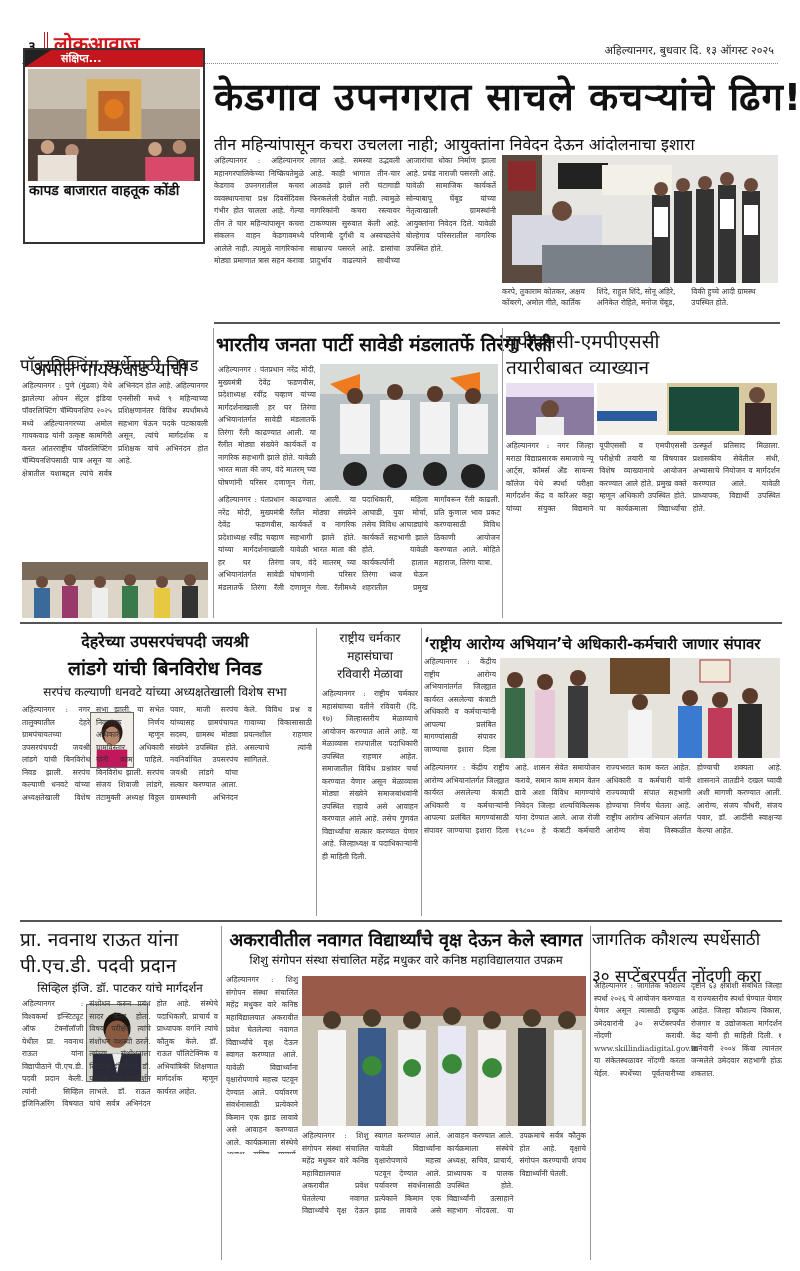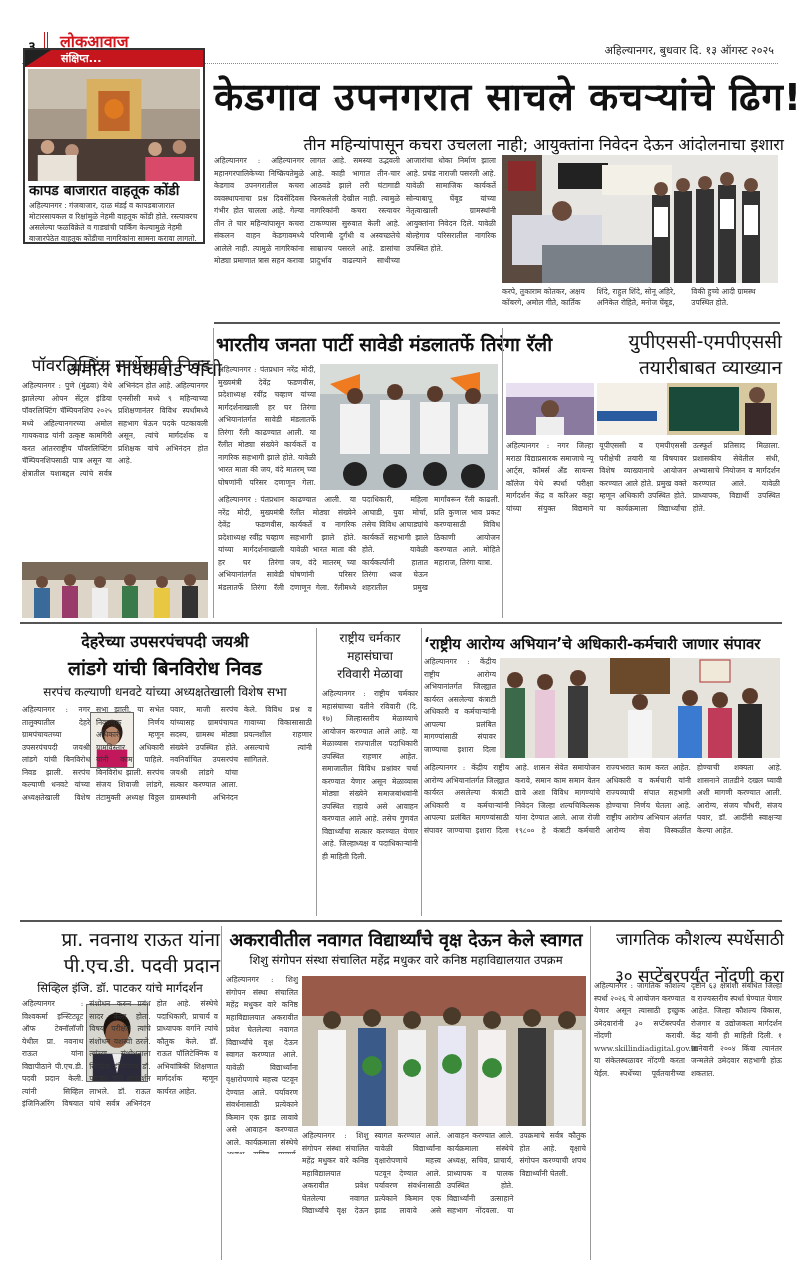--- a/index.html
+++ b/index.html
@@ -1,38 +1,38 @@
 <!DOCTYPE html>
 <html><head>
 <meta charset="utf-8">
 <style>
   * { box-sizing: border-box; margin: 0; padding: 0; }
   html, body { width: 800px; height: 1271px; background: #fff; overflow: hidden; }
   body { font-family: "DejaVu Sans", sans-serif; color: #111; position: relative; }
   .abs { position: absolute; }
   .masthead-num { left: 28px; top: 36px; font-size: 15px; font-weight: bold; }
   .masthead-bar { left: 44px; top: 32px; width: 4px; height: 26px; border-left: 1px solid #c4161c; border-right: 1px solid #c4161c; }
-  .masthead-logo { left: 60px; top: 30px; font-size: 16px; font-weight: bold; color: #d4161c; font-family: Liberation Serif, serif; }
+  .masthead-logo { left: 54px; top: 30px; font-size: 20px; font-weight: bold; color: #d4161c; font-family: Liberation Serif, serif; }
   .masthead-date { right: 26px; top: 42px; font-size: 11px; color: #222; }
   .dotline { left: 22px; right: 22px; top: 63px; border-top: 1px dotted #888; }
   .hr { height: 2px; background: #555; }
   .vr { width: 1px; background: #999; }
   .body-text { font-size: 7.5px; line-height: 12.5px; color: #333; text-align: justify; overflow: hidden; font-family: "DejaVu Serif", serif; }
   .cols2 { column-count: 2; column-gap: 6px; }
   .cols3 { column-count: 3; column-gap: 6px; }
   .cols4 { column-count: 4; column-gap: 6px; }
   .photo { overflow: hidden; }
   .photo svg { width: 100%; height: 100%; display: block; }
   .sankshipt-box { left: 23px; top: 48px; width: 182px; height: 196px; border: 2px solid #333; }
   .sankshipt-head { height: 17px; background: #c4161c; color: #fff; font-size: 11px; font-weight: bold; padding-left: 36px; line-height: 17px; position: relative; }
   .sankshipt-head::before { content: ""; position: absolute; left: 0; top: 0; border-left: 26px solid #222; border-bottom: 17px solid transparent; }
   .caption { font-size: 7.5px; line-height: 11px; color: #333; }
   .h-huge { font-size: 38px; font-weight: bold; letter-spacing: 1px; line-height: 46px; white-space: nowrap; }
   .h-big { font-size: 21px; font-weight: bold; line-height: 28px; white-space: nowrap; }
-  .h-med { font-size: 19px; line-height: 26px; white-space: nowrap; text-align: right; }
+  .h-med { font-size: 19px; line-height: 26px; white-space: nowrap; text-align: left; }
   .h-small { font-size: 12px; line-height: 17px; white-space: nowrap; text-align: center; }
   .portrait { border: 1px solid #666; }
 </style>
 </head>
 <body>
 
 <div class="abs masthead-num">३</div>
 <div class="abs masthead-bar"></div>
 <div class="abs masthead-logo">लोकआवाज</div>
 <div class="abs masthead-date">अहिल्यानगर, बुधवार दि. १३ ऑगस्ट २०२५</div>
@@ -50,21 +50,20 @@
       <rect x="0" y="70" width="176" height="42" fill="#4a3b35"></rect>
       <circle cx="20" cy="78" r="7" fill="#c9a285"></circle>
         <circle cx="45" cy="82" r="7" fill="#b9907a"></circle>
       <circle cx="130" cy="80" r="7" fill="#c9a285"></circle>
         <circle cx="155" cy="78" r="7" fill="#b58a70"></circle>
       <rect x="10" y="86" width="40" height="26" fill="#e8e2d8"></rect>
       <rect x="120" y="88" width="50" height="24" fill="#d94a6a"></rect>
     </svg>
   </div>
   <div style="font-size:14px;font-weight:bold;padding:0 4px;line-height:18px;white-space:nowrap;">कापड बाजारात वाहतूक कोंडी</div>
-  <div class="caption" style="padding:1px 4px;height:46px;overflow:hidden;">अहिल्यानगर : गंजबाजार, दाळ मंडई व कापडबाजारात मोटारसायकल व रिक्षांमुळे नेहमी वाहतूक कोंडी होते. रस्त्यावरच असलेल्या फळविक्रेते व गाड्यांची पार्किंग केल्यामुळे नेहमी बाजारपेठेत वाहतूक कोंडीचा नागरिकांना सामना करावा लागतो.</div>
 </div>
 
 <div class="abs h-huge" style="left:214px;top:74px;width:570px;text-align:center;">केडगाव उपनगरात साचले कचऱ्यांचे ढिग!</div>
 <div class="abs h-med" style="left:214px;top:132px;width:570px;font-size:16px;">तीन महिन्यांपासून कचरा उचलला नाही; आयुक्तांना निवेदन देऊन आंदोलनाचा इशारा</div>
 <div class="abs body-text cols3" style="left:214px;top:155px;width:282px;height:170px;">अहिल्यानगर : अहिल्यानगर महानगरपालिकेच्या निष्क्रियतेमुळे केडगाव उपनगरातील कचरा व्यवस्थापनाचा प्रश्न दिवसेंदिवस गंभीर होत चालला आहे. गेल्या तीन ते चार महिन्यांपासून कचरा संकलन वाहन केडगावमध्ये आलेले नाही. त्यामुळे नागरिकांना मोठ्या प्रमाणात त्रास सहन करावा लागत आहे. समस्या उद्भवली आहे. काही भागात तीन-चार आठवडे झाले तरी घंटागाडी फिरकलेली देखील नाही. त्यामुळे नागरिकांनी कचरा रस्त्यावर टाकण्यास सुरुवात केली आहे. परिणामी दुर्गंधी व अस्वच्छतेचे साम्राज्य पसरले आहे. डासांचा प्रादुर्भाव वाढल्याने साथीच्या आजारांचा धोका निर्माण झाला आहे. प्रचंड नाराजी पसरली आहे. यावेळी सामाजिक कार्यकर्ते सोन्याबापू घेंबूड यांच्या नेतृत्वाखाली ग्रामस्थांनी आयुक्तांना निवेदन दिले. यावेळी बोल्हेगाव परिसरातील नागरिक उपस्थित होते.</div>
 <div class="abs photo" style="left:502px;top:155px;width:276px;height:128px;">
   <svg viewBox="0 0 276 128" preserveAspectRatio="none">
     <rect width="276" height="128" fill="#e8e6e2"></rect>
     <rect x="0" y="0" width="40" height="128" fill="#5a4a40"></rect>
     <rect x="6" y="6" width="28" height="30" fill="#8a2a2a"></rect>

